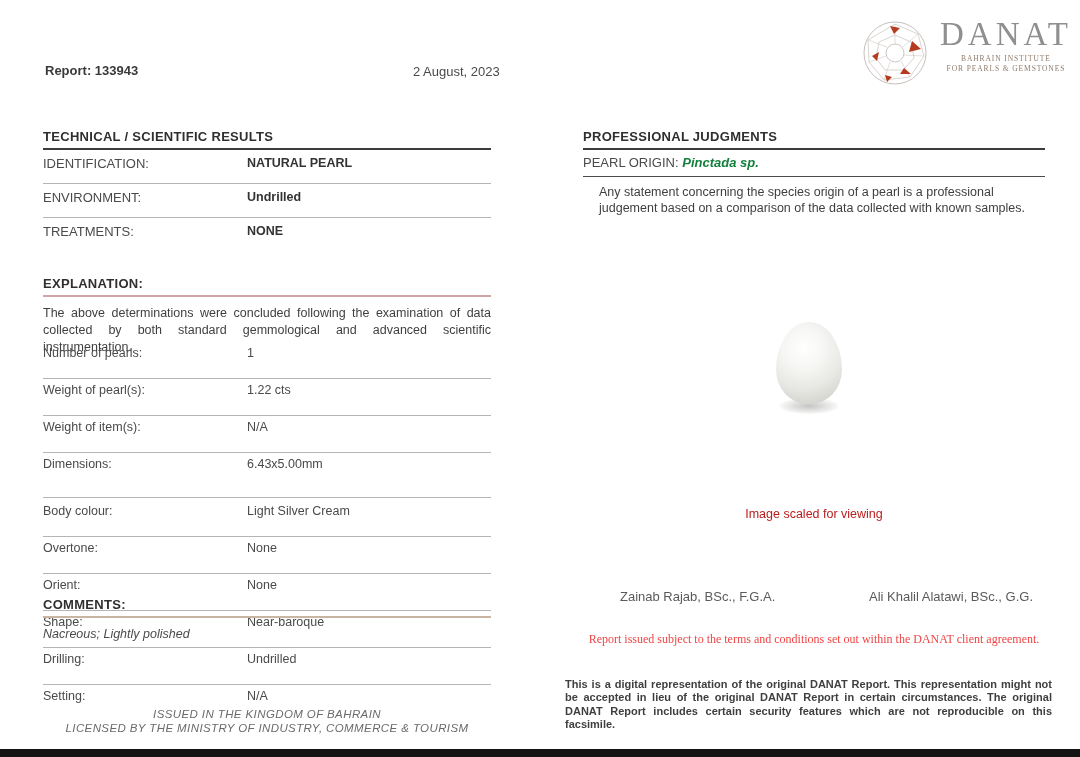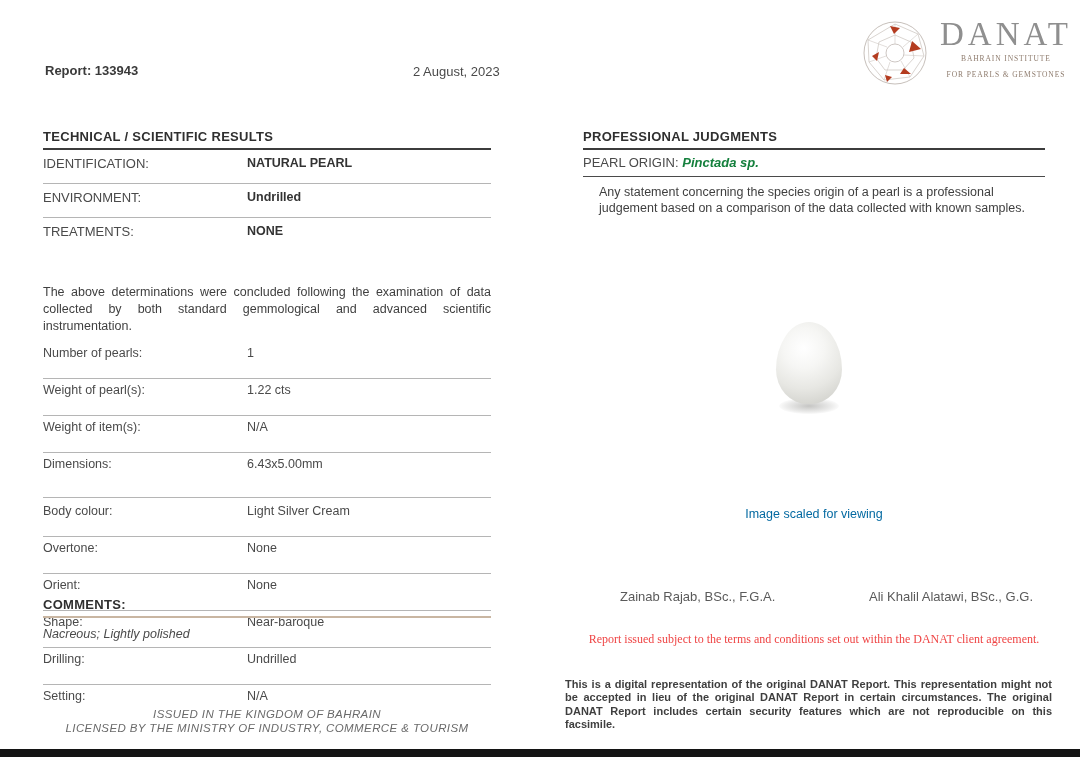--- a/index.html
+++ b/index.html
@@ -62,21 +62,21 @@
   .judg .statement { margin:7px 0 0 16px; width:430px; font-size:12.5px; line-height:1.3; color:#3f3f3f; }
 
   .pearl-wrap { position:absolute; left:770px; top:320px; width:78px; height:94px; }
   .pearl-shadow { position:absolute; left:9px; bottom:0; width:60px; height:16px; border-radius:50%;
     background:radial-gradient(ellipse at center, rgba(110,110,105,0.40) 0%, rgba(110,110,105,0.12) 55%, rgba(110,110,105,0) 75%); }
   .pearl { position:absolute; left:6px; top:2px; width:66px; height:82px;
     border-radius:50% 50% 48% 48% / 58% 58% 42% 42%;
     background:radial-gradient(circle at 42% 32%, #ffffff 0%, #f6f6f4 30%, #e7e7e3 60%, #d4d4cf 85%, #c7c7c2 100%); }
 
   .img-caption { position:absolute; left:583px; top:507px; width:462px; text-align:center;
-    font-size:12.5px; color:#0369a1; }
+    font-size:12.5px; color:#b91c1c; }
 
   .signatures { position:absolute; left:583px; top:589px; width:462px; display:flex;
     justify-content:space-between; padding:0 12px 0 37px; font-size:13px; color:#5a5a5a; }
 
   .terms { position:absolute; left:583px; top:632px; width:462px; text-align:center;
     font-family:"Liberation Serif", serif; font-size:12px; color:#ef4444; }
 
   .facs { position:absolute; left:565px; top:676px; width:487px; }
   .facs .title { text-align:center; font-size:15px; font-weight:bold; color:#333; letter-spacing:0.5px; }
   .facs .txt { margin-top:2px; font-size:11px; font-weight:bold; color:#3f3f3f;
@@ -99,41 +99,42 @@
       <path d="M35 6 L35 26 M58 16 L43 29 M64 38 L44 37 M50 59 L41 43 M24 62 L30 44 M9 44 L26 38 M8 22 L27 29" stroke="#cfc8c2" stroke-width="0.6" fill="none"></path>
       <polygon points="30,8 40,10 34,16" fill="#b43c20"></polygon>
       <polygon points="52,23 61,31 49,34" fill="#b43c20"></polygon>
       <polygon points="44,50 51,56 40,56" fill="#b43c20"></polygon>
       <polygon points="12,38 19,34 17,43" fill="#b43c20"></polygon>
       <polygon points="25,57 32,59 27,64" fill="#b43c20"></polygon>
     </svg>
     <div class="wordmark">
       <div class="danat">DANAT</div>
       <div class="sub">BAHRAIN INSTITUTE</div>
-      <div class="sub" style="margin-top:6px;">FOR PEARLS &amp; GEMSTONES</div>
+      <div class="sub" style="margin-top:0;">FOR PEARLS &amp; GEMSTONES</div>
     </div>
   </div>
 
   <div class="tech">
     <div class="sec-h b-dark">TECHNICAL / SCIENTIFIC RESULTS</div>
     <div class="trow">
       <span class="tlabel">IDENTIFICATION:</span>
       <span class="tvalue">NATURAL PEARL</span>
     </div>
     <div class="trow">
       <span class="tlabel">ENVIRONMENT:</span>
       <span class="tvalue">Undrilled</span>
     </div>
     <div class="trow last">
       <span class="tlabel">TREATMENTS:</span>
       <span class="tvalue">NONE</span>
     </div>
   </div>
 
   <div class="expl">
+    <div class="sec-h b-pink">EXPLANATION:</div>
     <p>The above determinations were concluded following the examination of data collected by both standard gemmological and advanced scientific instrumentation.</p>
   </div>
 
   <div class="details">
     <div class="group1">
       <div class="drow">
         <span class="dlabel">Number of pearls:</span>
         <span class="dvalue">1</span>
       </div>
       <div class="drow">

